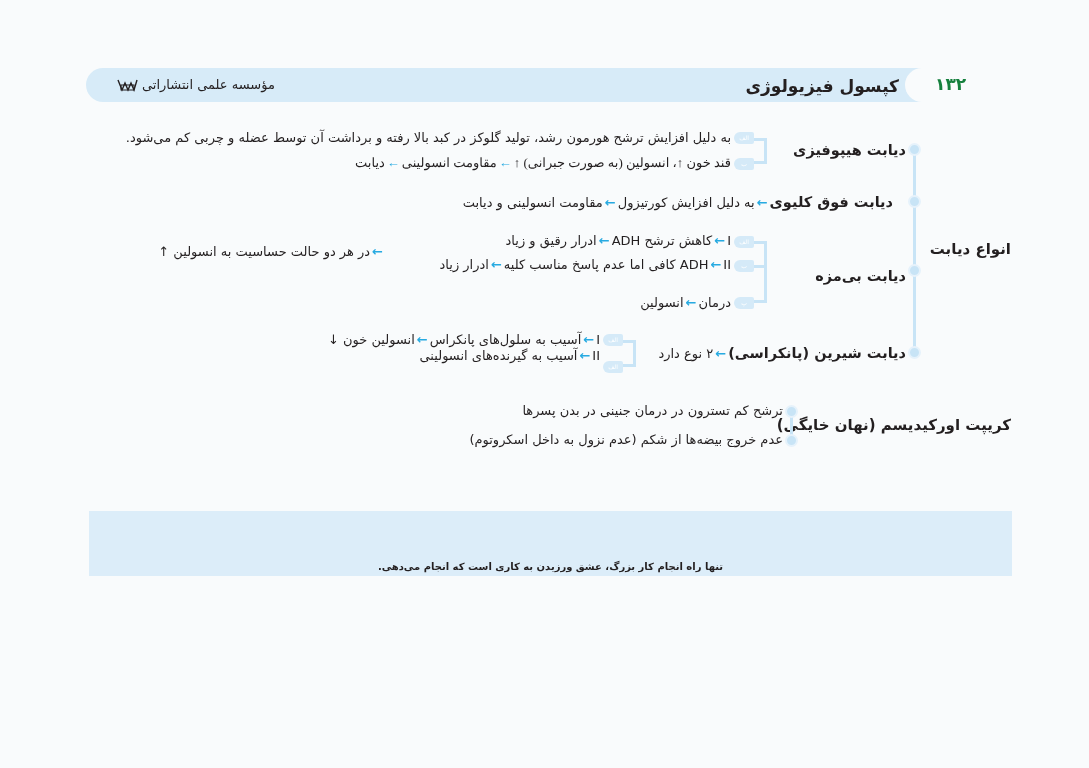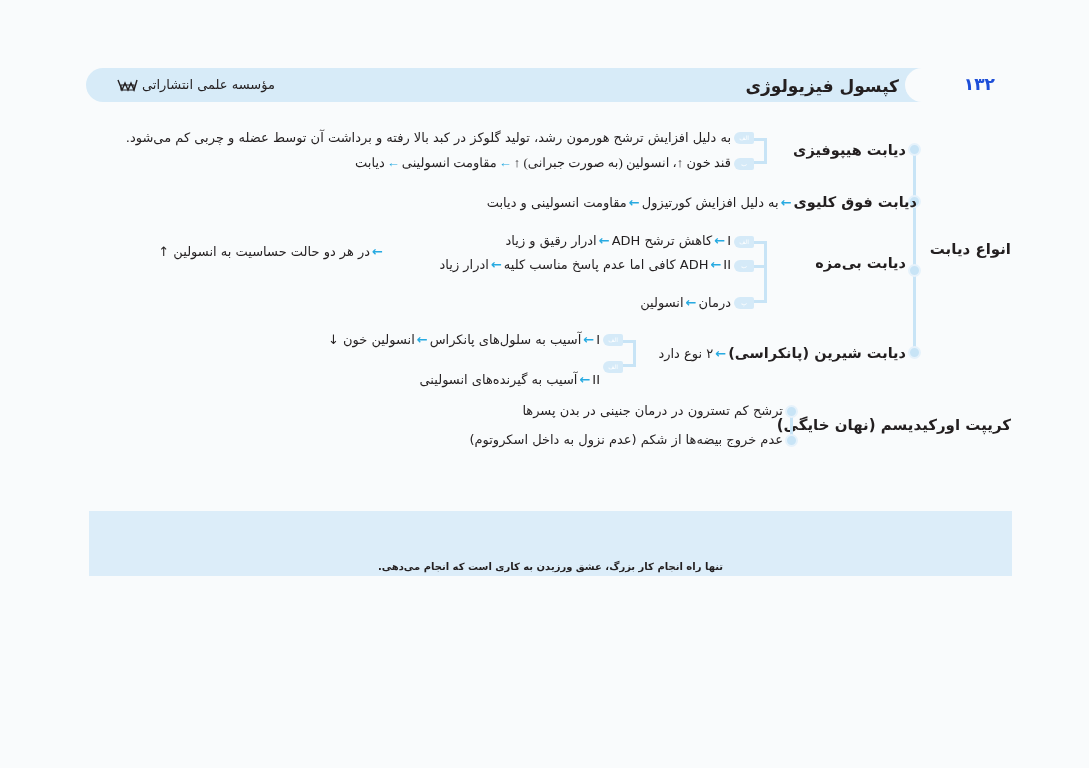--- a/index.html
+++ b/index.html
@@ -2,21 +2,21 @@
 <html><head>
 <meta charset="utf-8">
 <style>
   * { box-sizing: border-box; margin: 0; padding: 0; }
   html, body { width: 1089px; height: 768px; background: #f9fbfc; overflow: hidden; }
   body { position: relative; font-family: "DejaVu Sans", sans-serif; color: #231f20; }
 
   
   .header-bar { position: absolute; left: 86px; top: 68px; width: 926px; height: 34px; background: #d7ebf8; border-radius: 17px 0 0 17px; }
   .header-page-pill { position: absolute; left: 905px; top: 68px; width: 108px; height: 34px; background: #f9fbfc; border-radius: 17px 0 0 17px; }
-  .page-number { position: absolute; left: 935px; top: 74px; width: 60px; text-align: right; font-size: 17px; font-weight: bold; color: #1d4ed8; }
+  .page-number { position: absolute; left: 935px; top: 74px; width: 60px; text-align: left; font-size: 17px; font-weight: bold; color: #15803d; }
   .chapter-title { position: absolute; right: 190px; top: 76px; font-size: 17px; font-weight: bold; direction: rtl; }
   .publisher { position: absolute; left: 116px; top: 77px; direction: rtl; font-size: 13px; display: flex; align-items: center; gap: 4px; }
   .publisher-logo { display: inline-block; width: 22px; height: 14px; position: relative; }
   .publisher-logo svg { width: 22px; height: 14px; display: block; }
 
   
   .t { position: absolute; direction: rtl; white-space: nowrap; font-size: 13px; line-height: 18px; color: #231f20; }
   .bold { font-weight: bold; font-size: 14.5px; }
   .arrow { color: #27aae1; font-weight: bold; margin: 0 2px; }
 
@@ -63,25 +63,25 @@
 
 <div class="t bold" style="right:183px; top:141px;">دیابت هیپوفیزی</div>
 <div class="bracket" style="left:751px; top:138px; width:16px; height:26px;"></div>
 <div class="tag" style="left:734px; top:132px;">الف</div>
 <div class="tag" style="left:734px; top:158px;">ب</div>
 <div class="t" style="right:358px; top:129px;">به دلیل افزایش ترشح هورمون رشد، تولید گلوکز در کبد بالا رفته و برداشت آن توسط عضله و چربی کم می‌شود.</div>
 <div class="t" style="right:358px; top:154px;font-family:Liberation Serif, serif;">
   <span>قند خون ↑، انسولین (به صورت جبرانی) ↑</span><span class="arrow">←</span><span>مقاومت انسولینی</span><span class="arrow">←</span><span>دیابت</span>
 </div>
 
-<div class="t" style="right:172px; top:193px;">
+<div class="t" style="right:196px; top:193px;">
   <span class="bold">دیابت فوق کلیوی</span><span class="arrow">←</span><span>به دلیل افزایش کورتیزول</span><span class="arrow">←</span><span>مقاومت انسولینی و دیابت</span>
 </div>
 
-<div class="t bold" style="right:183px; top:254px;">دیابت بی‌مزه</div>
+<div class="t bold" style="right:183px; top:267px;">دیابت بی‌مزه</div>
 <div class="bracket" style="left:751px; top:241px; width:16px; height:62px;"></div>
 <div style="position:absolute; left:751px; top:265px; width:16px; height:3px; background:#c8e4f6;"></div>
 <div class="tag" style="left:734px; top:236px;">الف</div>
 <div class="tag" style="left:734px; top:260px;">ب</div>
 <div class="tag" style="left:734px; top:297px;">پ</div>
 <div class="t" style="right:358px; top:232px;text-align:center;">
   <span>I</span><span class="arrow">←</span><span>کاهش ترشح ADH</span><span class="arrow">←</span><span>ادرار رقیق و زیاد</span>
 </div>
 <div class="t" style="right:358px; top:256px;">
   <span>ADH</span><span class="arrow">←</span><span>II کافی اما عدم پاسخ مناسب کلیه</span><span class="arrow">←</span><span>ادرار زیاد</span>
@@ -95,21 +95,21 @@
 
 <div class="t" style="right:183px; top:344px;">
   <span class="bold">دیابت شیرین (پانکراسی)</span><span class="arrow">←</span><span>۲ نوع دارد</span>
 </div>
 <div class="bracket" style="left:620px; top:340px; width:16px; height:27px;"></div>
 <div class="tag" style="left:603px; top:334px;">الف</div>
 <div class="tag" style="left:603px; top:361px;">الف</div>
 <div class="t" style="right:489px; top:331px;">
   <span>I</span><span class="arrow">←</span><span>آسیب به سلول‌های پانکراس</span><span class="arrow">←</span><span>انسولین خون ↓</span>
 </div>
-<div class="t" style="right:489px; top:371px;margin-left:40px;">
+<div class="t" style="right:489px; top:347px;margin-left:40px;">
   <span>II</span><span class="arrow">←</span><span>آسیب به گیرنده‌های انسولینی</span>
 </div>
 
 <div class="side-title" style="right:78px; top:416px;">کریپت اورکیدیسم (نهان خایگی)</div>
 <div class="crypt-line"></div>
 <div class="node" style="left:785px; top:405px;"></div>
 <div class="node" style="left:785px; top:434px;"></div>
 <div class="t" style="right:306px; top:402px;">ترشح کم تسترون در درمان جنینی در بدن پسرها</div>
 <div class="t" style="right:306px; top:431px;">عدم خروج بیضه‌ها از شکم (عدم نزول به داخل اسکروتوم)</div>
 

